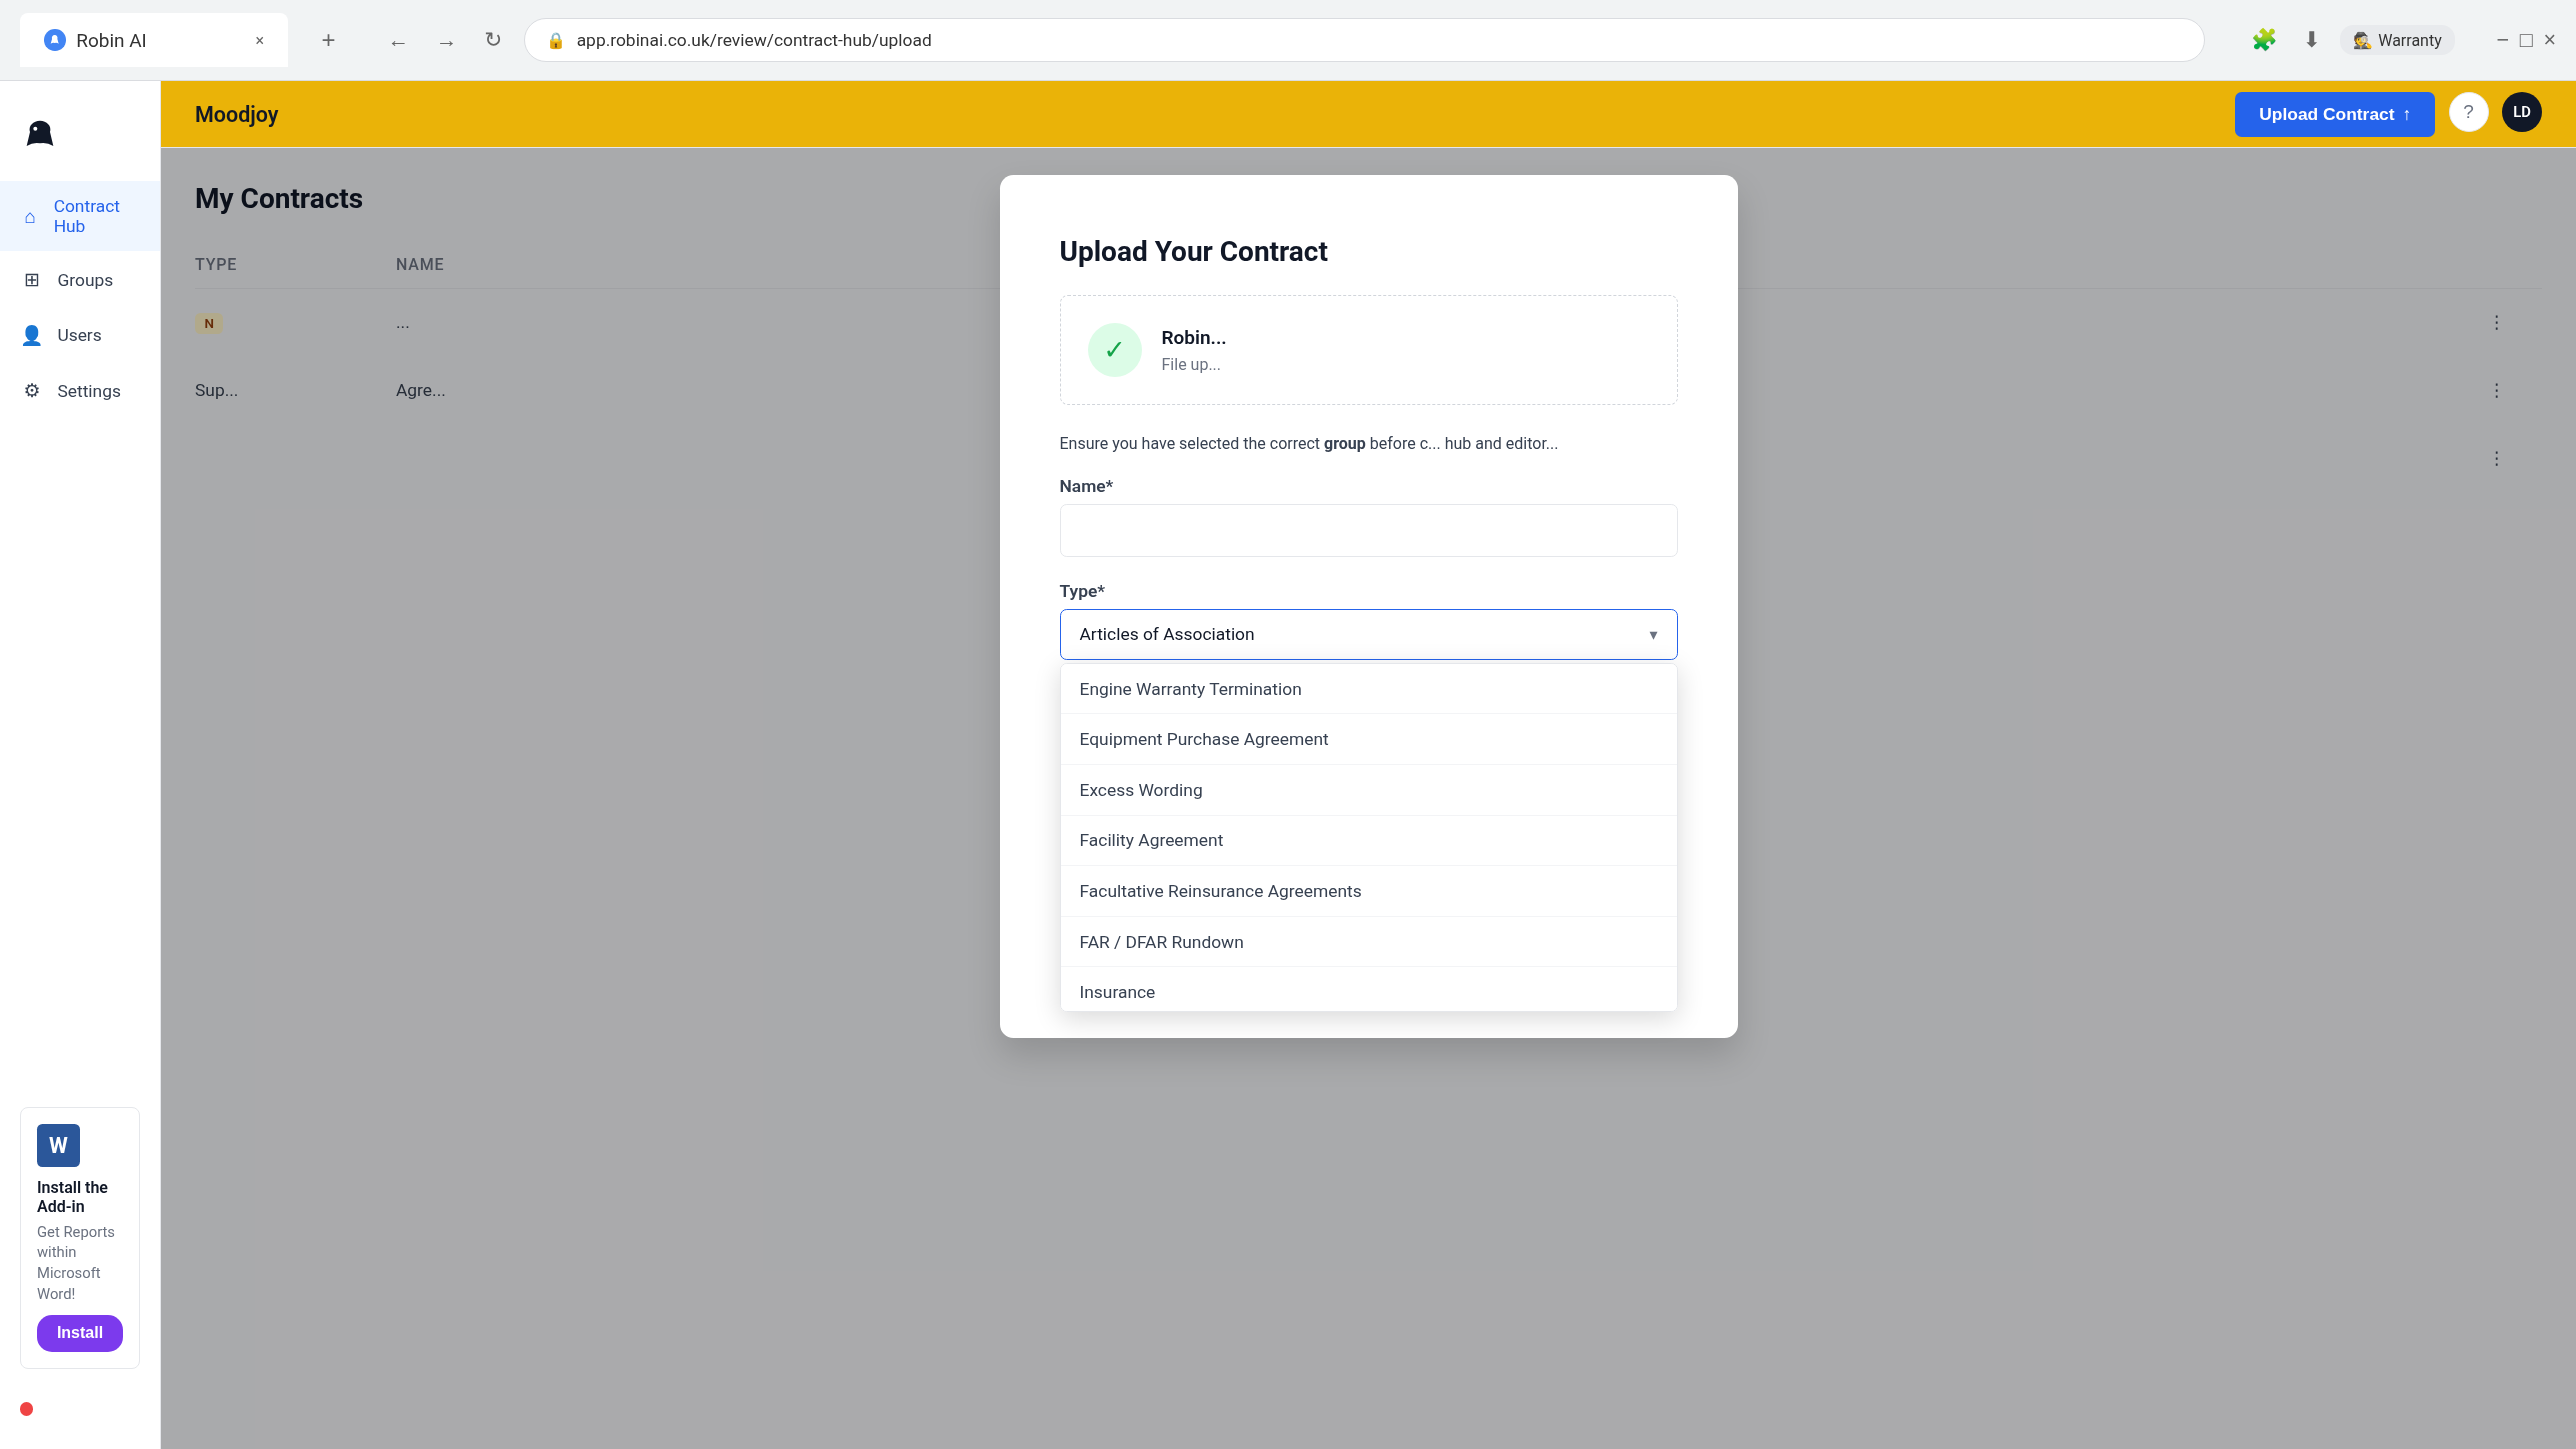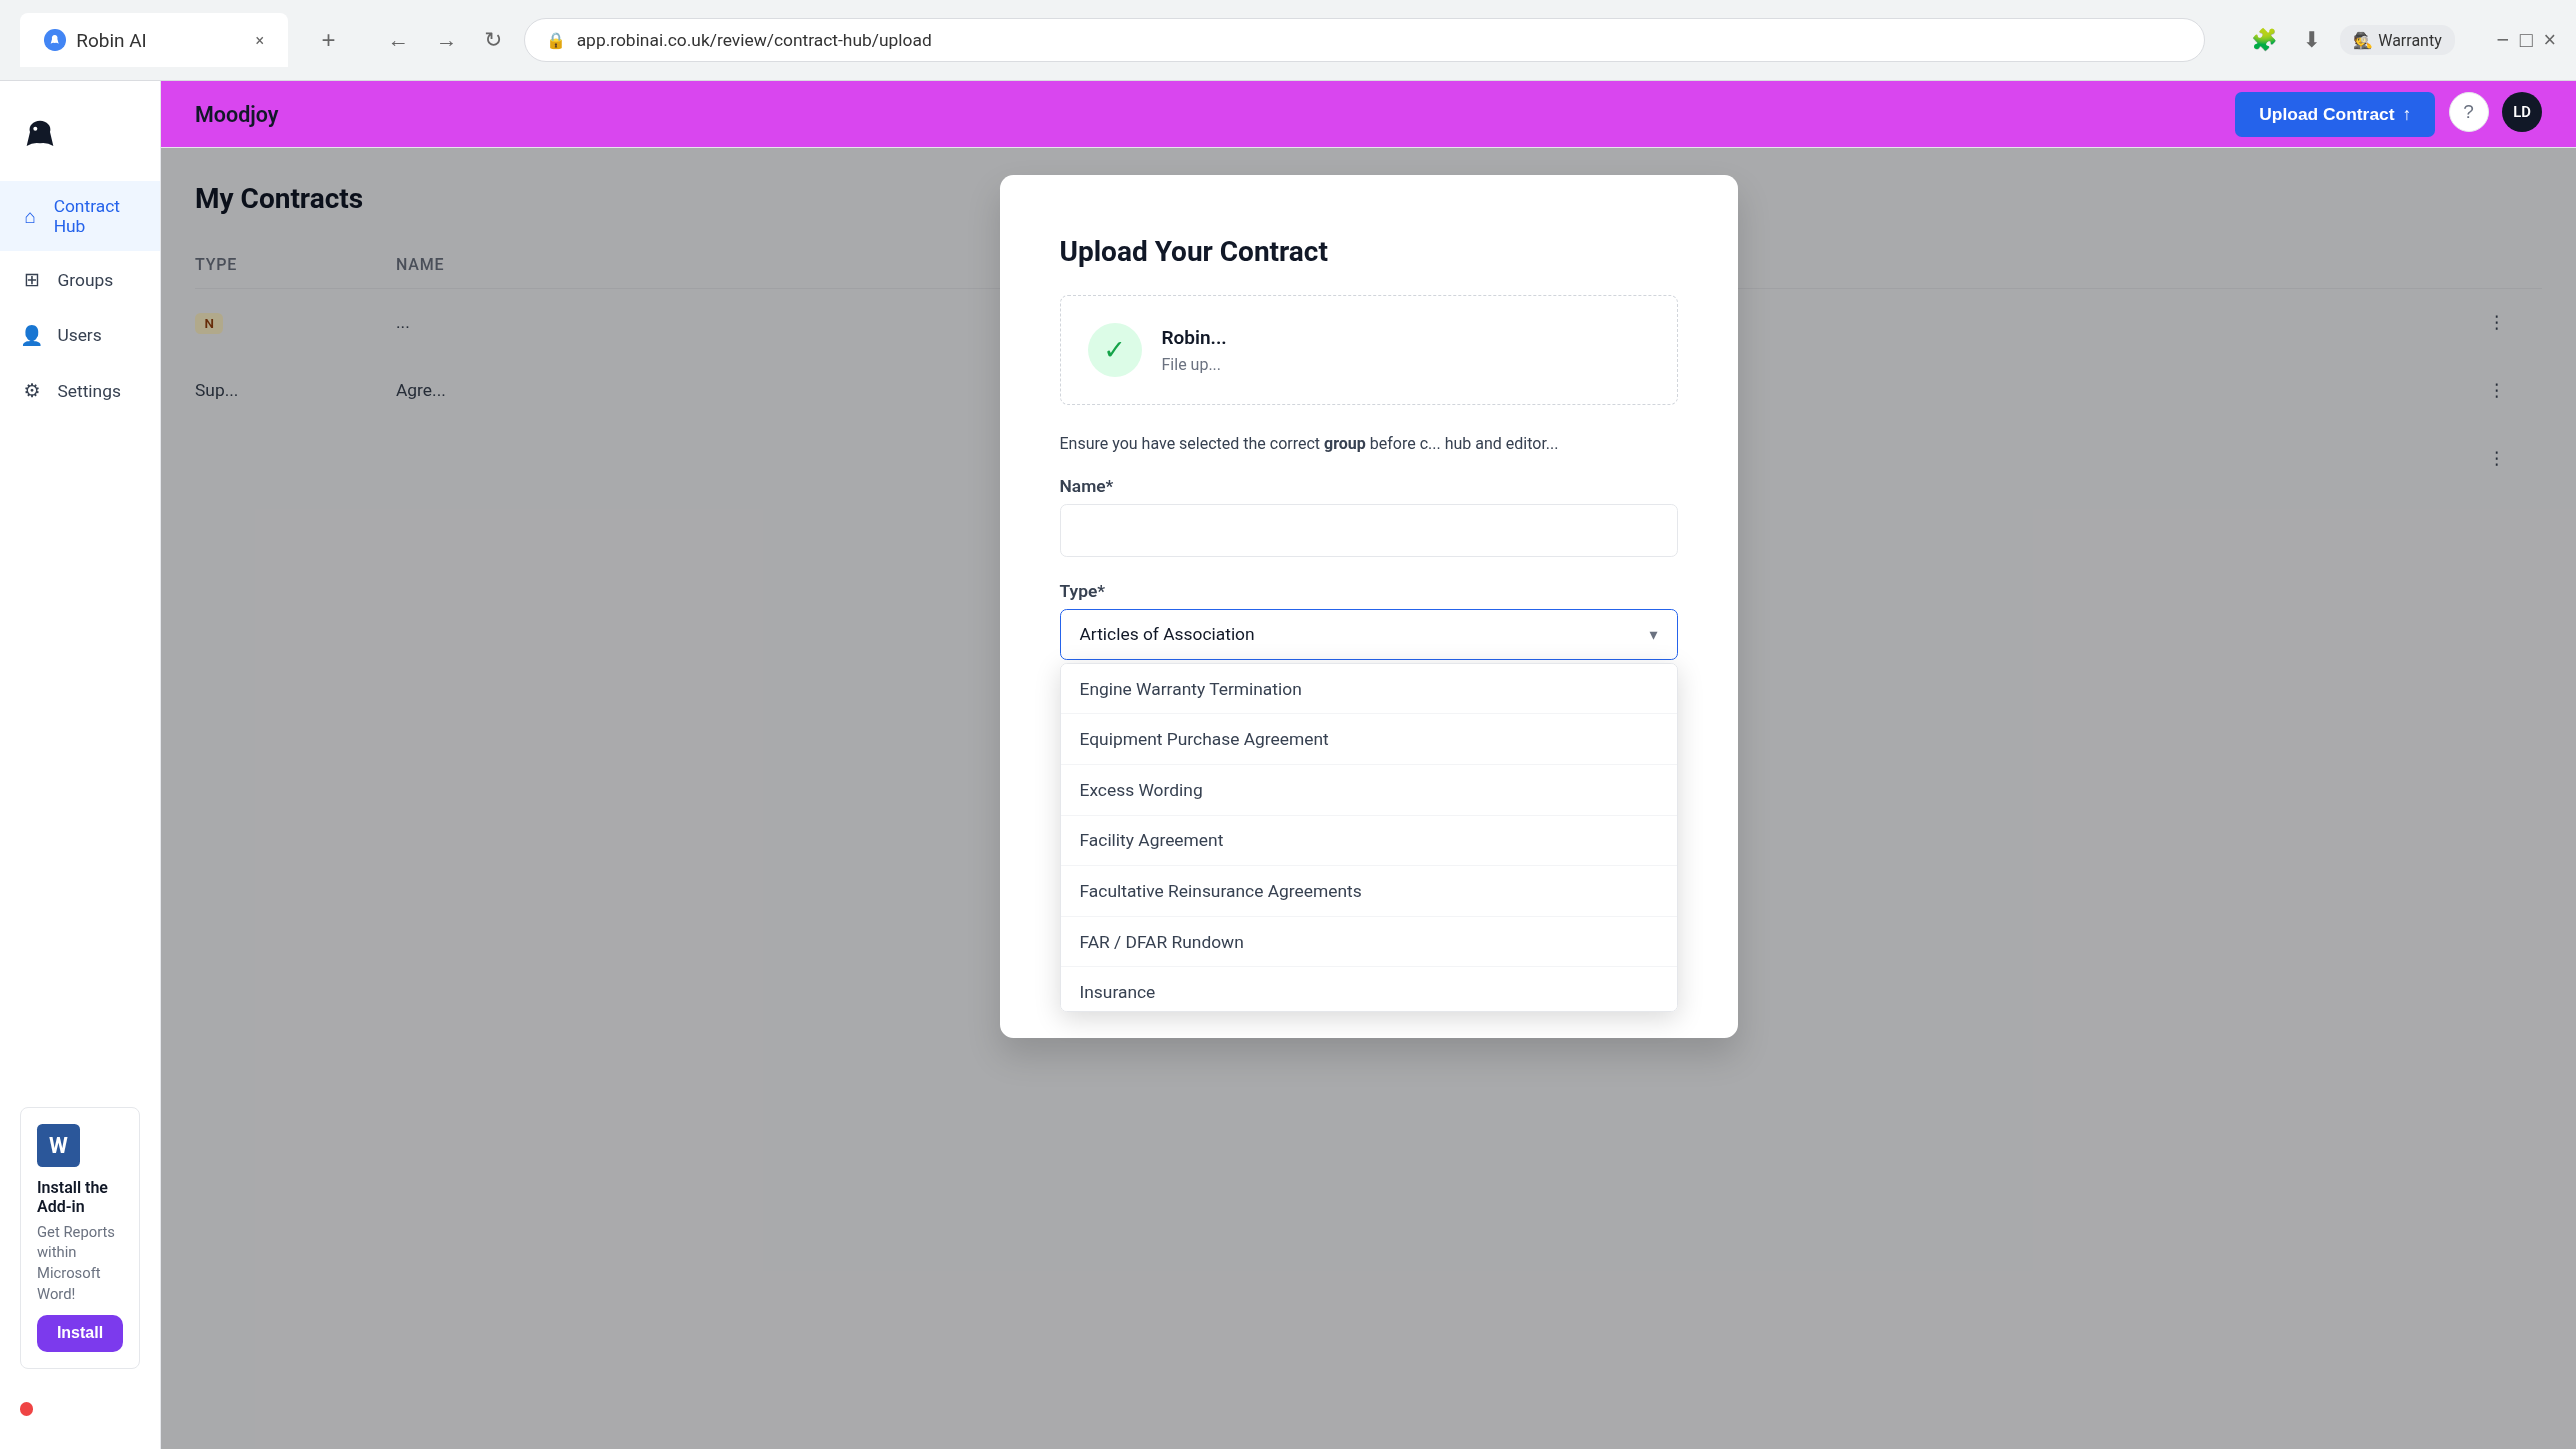--- a/index.html
+++ b/index.html
@@ -207,21 +207,21 @@
     .addin-desc {
       font-size: 14.8px;
       color: #6b7280;
       margin-bottom: 10.7px;
       line-height: 1.4;
     }
     .install-btn {
       background: #7c3aed;
       color: white;
       border: none;
-      border-radius: 10px;
+      border-radius: 15px;
       padding: 9.4px;
       font-size: 16px;
       font-weight: 600;
       cursor: pointer;
       width: 100%;
     }
     .sidebar-bottom {
       padding: 13.4px 20px;
     }
     .notification-dot {
@@ -234,21 +234,21 @@
     
     .main-content {
       flex: 1;
       display: flex;
       flex-direction: column;
       overflow: hidden;
     }
 
     
     .app-header {
-      background: #d946ef;
+      background: #eab308;
       border-bottom: 0.7px solid #e5e7eb;
       display: flex;
       align-items: center;
       padding: 0 34px;
       height: 67px;
       gap: 20px;
     }
     .header-title {
       font-size: 21.5px;
       font-weight: 600;

